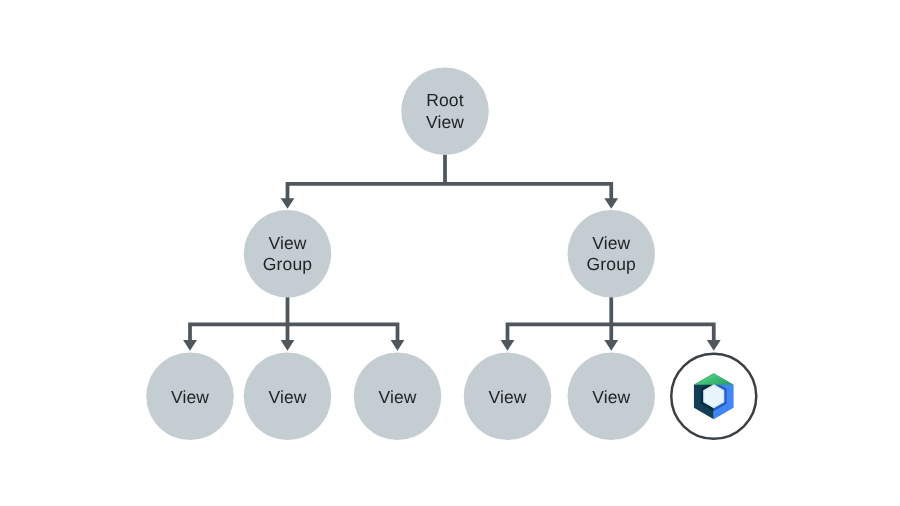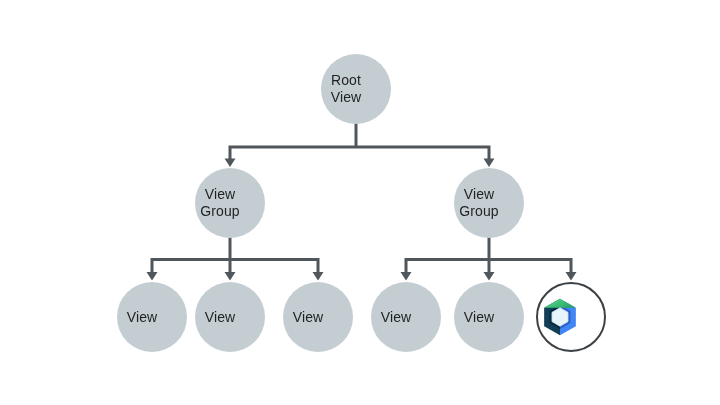--- a/index.html
+++ b/index.html
@@ -18,21 +18,21 @@
     --compose-center-edge:#cfe9f8;
   }
   *{margin:0;padding:0;box-sizing:border-box;}
   html,body{width:720px;height:405px;overflow:hidden;}
   body{background:var(--canvas-bg);font-family:"Liberation Sans","DejaVu Sans",sans-serif;}
   .canvas{position:relative;width:720px;height:405px;background:var(--canvas-bg);}
   .connectors{position:absolute;left:0;top:0;width:720px;height:405px;}
   .node{
     position:absolute;width:70px;height:70px;border-radius:50%;
     background:var(--node-fill);
-    display:flex;align-items:center;
+    display:flex;align-items:center;justify-content:center;
   }
   .node .lbl{
     width:50px;text-align:center;color:var(--node-text);
     font-size:14px;line-height:17px;letter-spacing:0.1px;
   }
   .node-root{left:321px;top:54px;}
   .node-vg-left{left:195px;top:168px;}
   .node-vg-right{left:454px;top:168px;}
   .node-v1{left:117px;top:282px;}
   .node-v2{left:195px;top:282px;}

